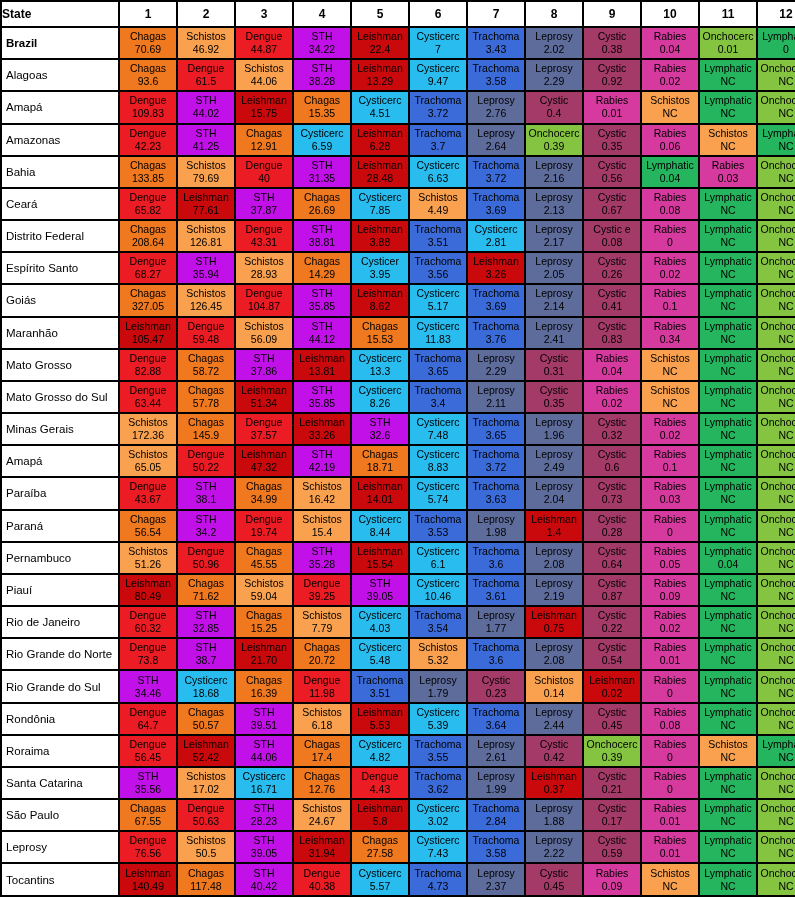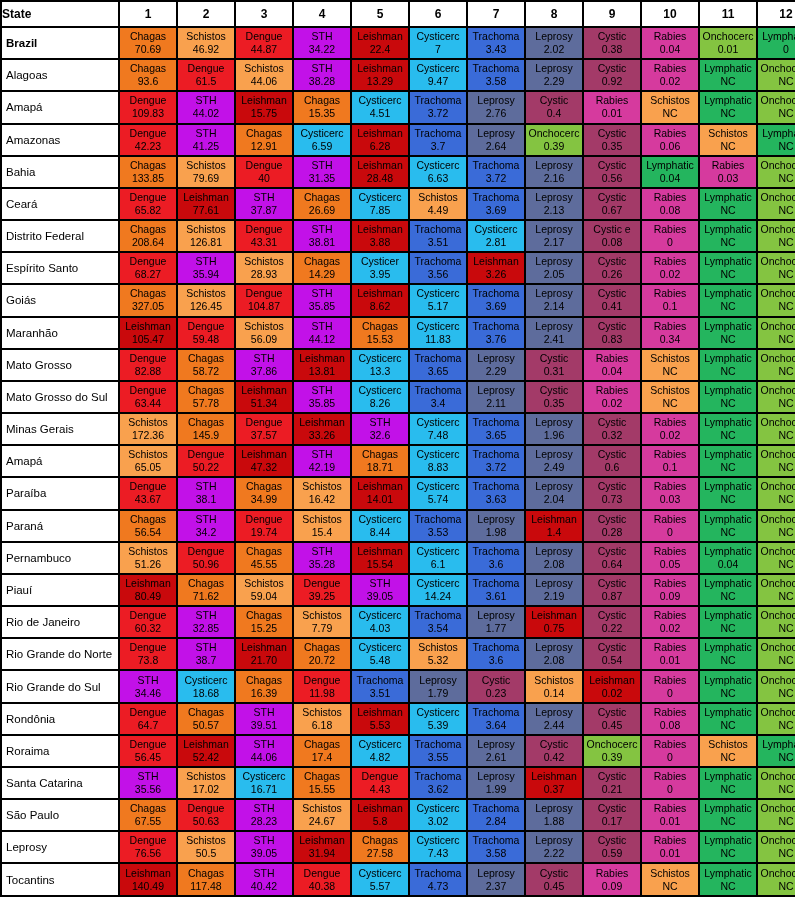--- a/index.html
+++ b/index.html
@@ -963,21 +963,21 @@
           <td class="disease-cell" style="background: rgb(236, 28, 36);">
             <div class="d-name">Dengue</div>
             <div class="d-val">39.25</div>
           </td>
           <td class="disease-cell" style="background: rgb(194, 17, 232);">
             <div class="d-name">STH</div>
             <div class="d-val">39.05</div>
           </td>
           <td class="disease-cell" style="background: rgb(41, 188, 238);">
             <div class="d-name">Cysticerc</div>
-            <div class="d-val">14.24</div>
+            <div class="d-val">10.46</div>
           </td>
           <td class="disease-cell" style="background: rgb(58, 107, 216);">
             <div class="d-name">Trachoma</div>
             <div class="d-val">3.61</div>
           </td>
           <td class="disease-cell" style="background: rgb(94, 108, 156);">
             <div class="d-name">Leprosy</div>
             <div class="d-val">2.19</div>
           </td>
           <td class="disease-cell" style="background: rgb(163, 58, 104);">
@@ -1261,21 +1261,21 @@
           <td class="disease-cell" style="background: rgb(249, 161, 78);">
             <div class="d-name">Schistos</div>
             <div class="d-val">17.02</div>
           </td>
           <td class="disease-cell" style="background: rgb(41, 188, 238);">
             <div class="d-name">Cysticerc</div>
             <div class="d-val">16.71</div>
           </td>
           <td class="disease-cell" style="background: rgb(240, 121, 31);">
             <div class="d-name">Chagas</div>
-            <div class="d-val">15.55</div>
+            <div class="d-val">12.76</div>
           </td>
           <td class="disease-cell" style="background: rgb(236, 28, 36);">
             <div class="d-name">Dengue</div>
             <div class="d-val">4.43</div>
           </td>
           <td class="disease-cell" style="background: rgb(58, 107, 216);">
             <div class="d-name">Trachoma</div>
             <div class="d-val">3.62</div>
           </td>
           <td class="disease-cell" style="background: rgb(94, 108, 156);">

